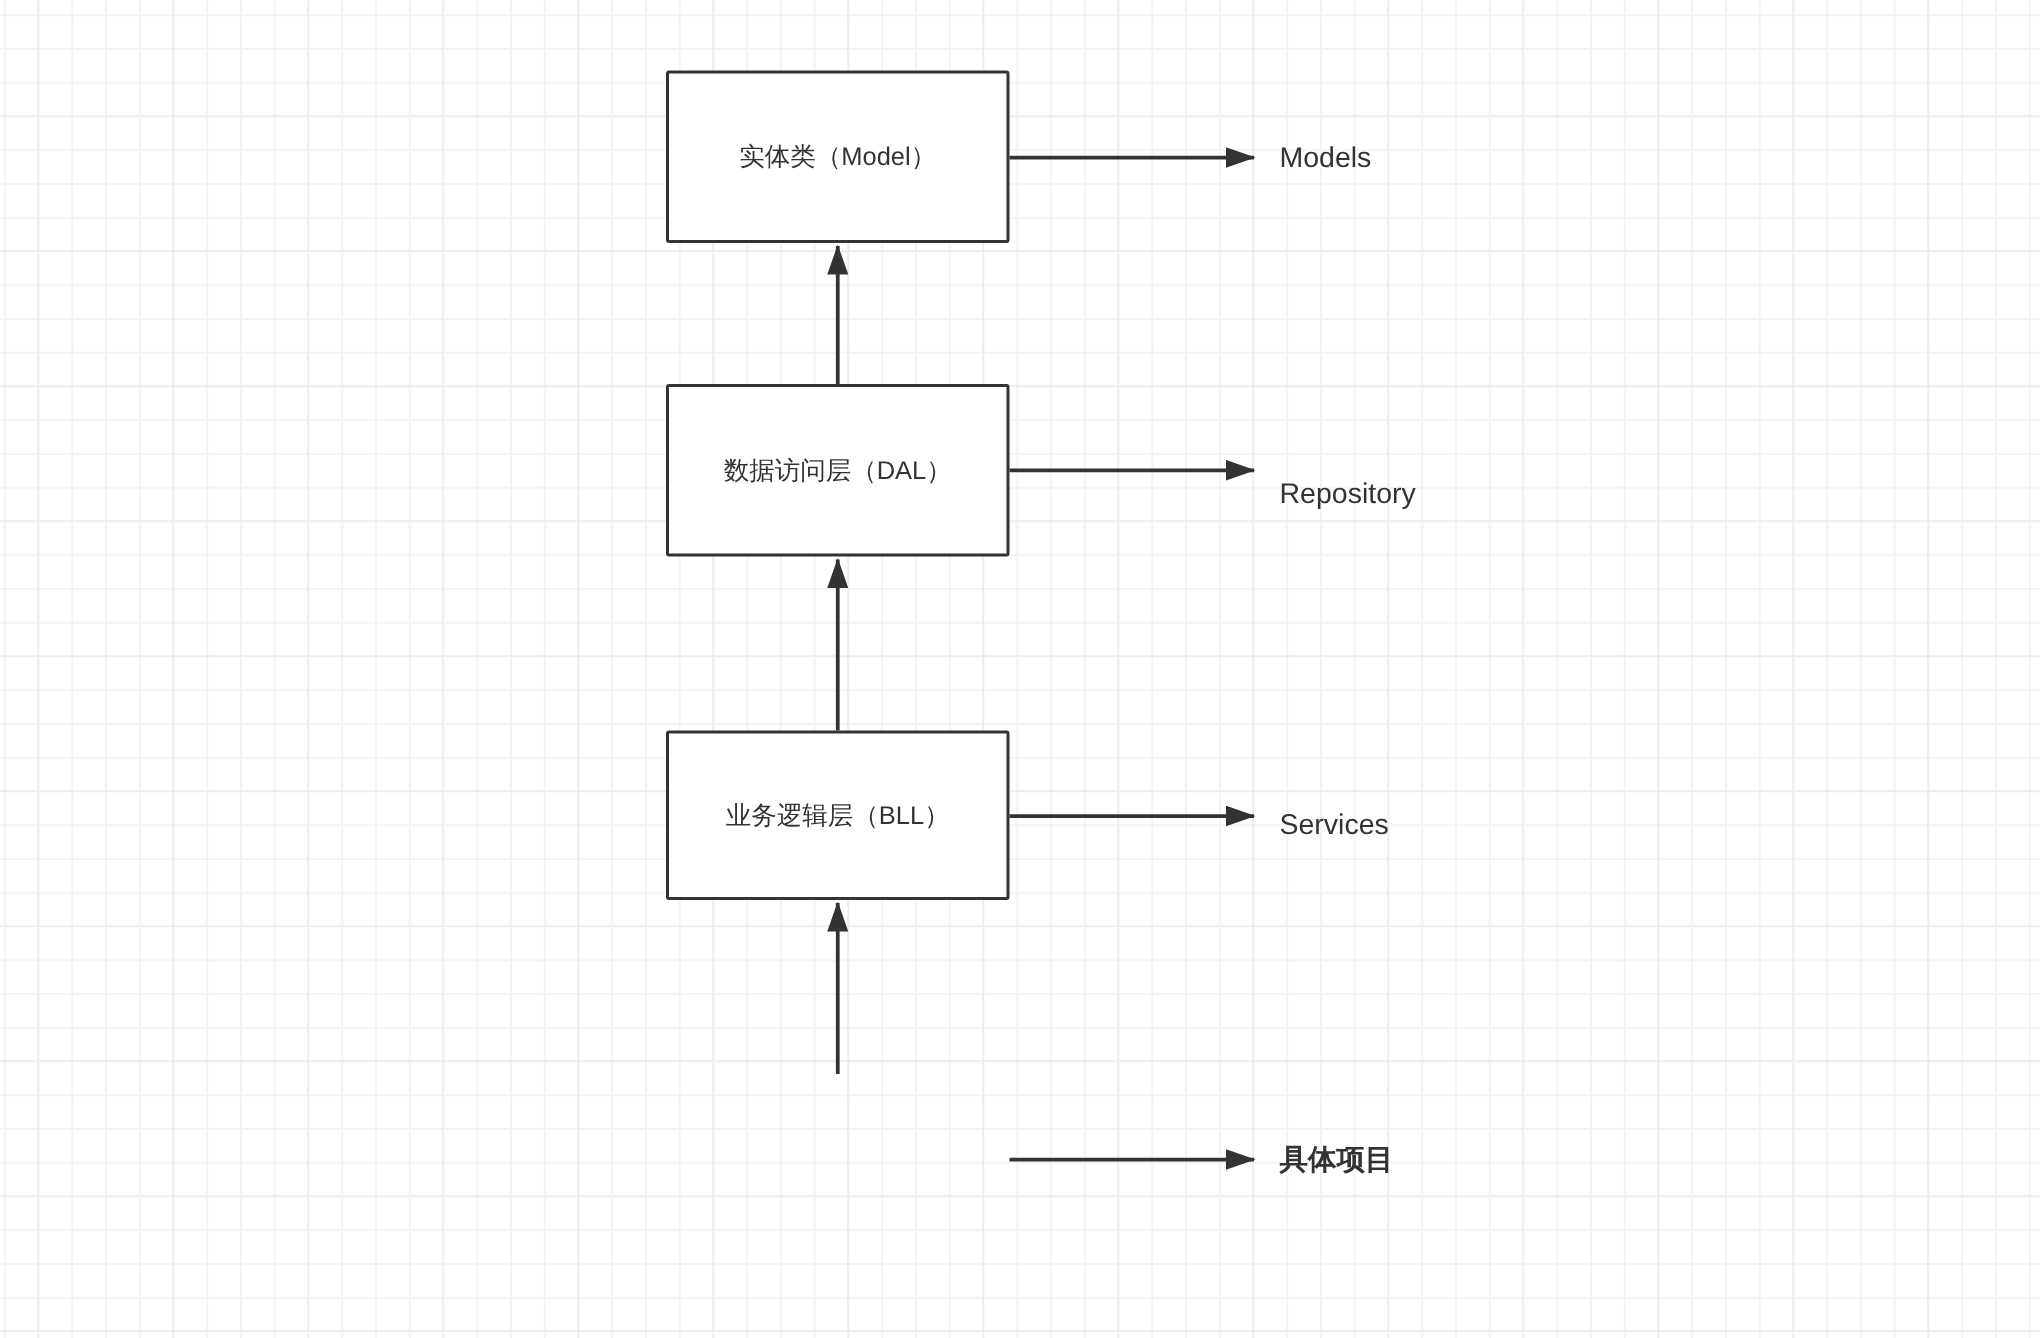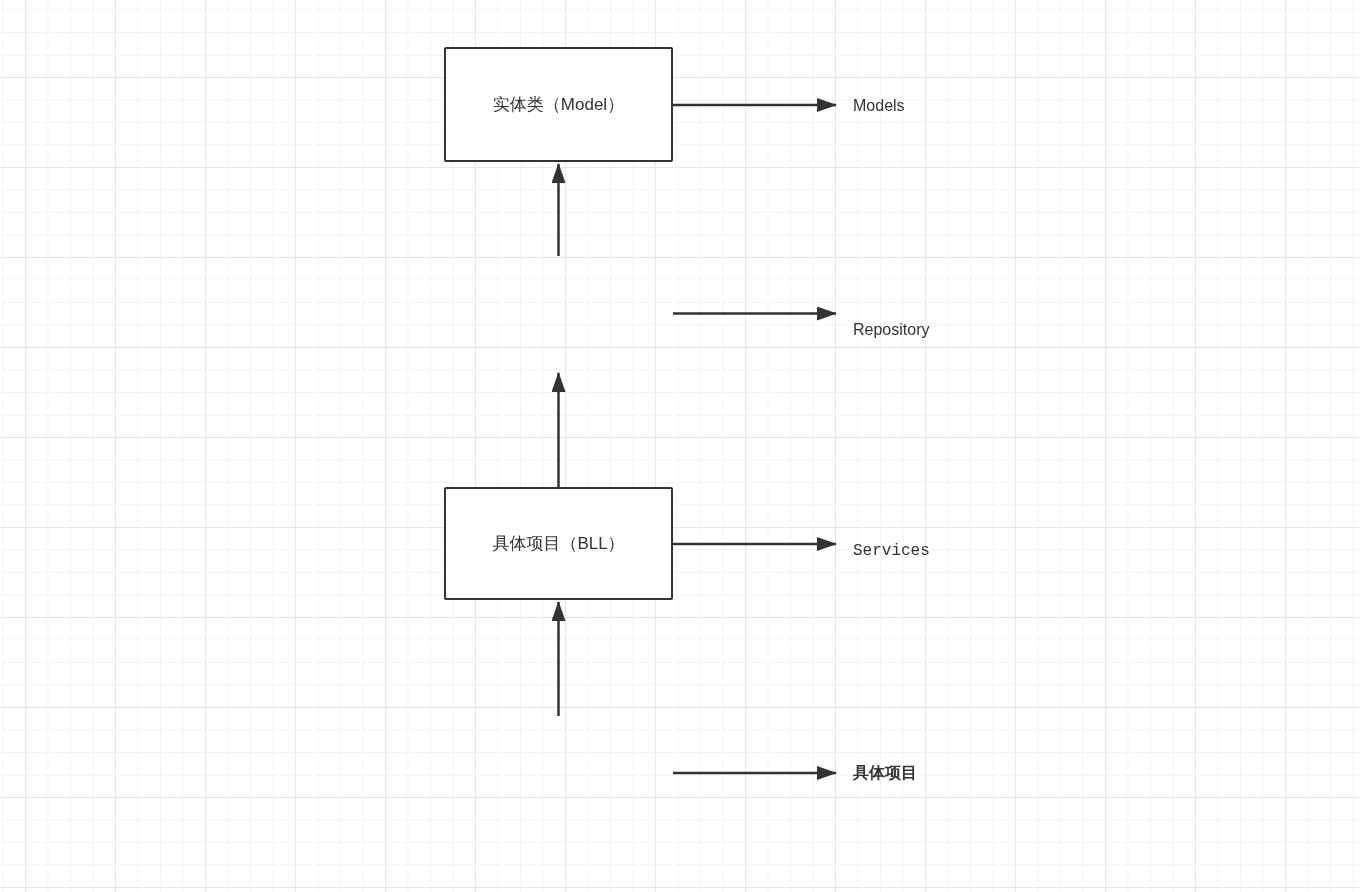--- a/index.html
+++ b/index.html
@@ -54,27 +54,27 @@
   }
   .node-model { top: 47px;  height: 115px; }
   .node-dal   { top: 256px; height: 115px; }
   .node-bll   { top: 487px; height: 113px; }
   .node-ui    { top: 716px; height: 114px; }
 
   .annotation {
     position: absolute;
     left: 853px;
     transform: translateY(-50%);
-    font-size: 16px;
+    font-size: 19px;
     color: #333333;
     white-space: nowrap;
   }
   .annotation-models     { top: 106px; }
   .annotation-repository { top: 330px; }
-  .annotation-services   { top: 551px; font-family: Liberation Mono, monospace; }
+  .annotation-services   { top: 551px; }
   .annotation-project    { top: 773px; font-weight: bold; }
 </style>
 </head>
 <body>
 
 <div class="canvas">
 
   <svg class="edges-layer" viewBox="0 0 1360 892" xmlns="http://www.w3.org/2000/svg">
     <defs>
       <marker id="arrowhead" markerUnits="userSpaceOnUse" markerWidth="20" markerHeight="14" refX="19" refY="7" orient="auto">
@@ -88,22 +88,25 @@
 
     <line class="edge" x1="673" y1="105" x2="836" y2="105" marker-end="url(#arrowhead)" stroke="#333333"></line>
     <line class="edge" x1="673" y1="313.5" x2="836" y2="313.5" marker-end="url(#arrowhead)" stroke="#333333"></line>
     <line class="edge" x1="673" y1="544" x2="836" y2="544" marker-end="url(#arrowhead)" stroke="#333333"></line>
     <line class="edge" x1="673" y1="773" x2="836" y2="773" marker-end="url(#arrowhead)" stroke="#333333"></line>
   </svg>
 
   <div class="node node-model">
     <span>实体类（Model）</span>
   </div>
+  <div class="node node-dal">
+    <span>数据访问层（DAL）</span>
+  </div>
   <div class="node node-bll">
-    <span>具体项目（BLL）</span>
+    <span>业务逻辑层（BLL）</span>
   </div>
 
   <div class="annotation annotation-models">Models</div>
   <div class="annotation annotation-repository">Repository</div>
   <div class="annotation annotation-services">Services</div>
   <div class="annotation annotation-project">具体项目</div>
 
 </div>
 
 </body></html>

